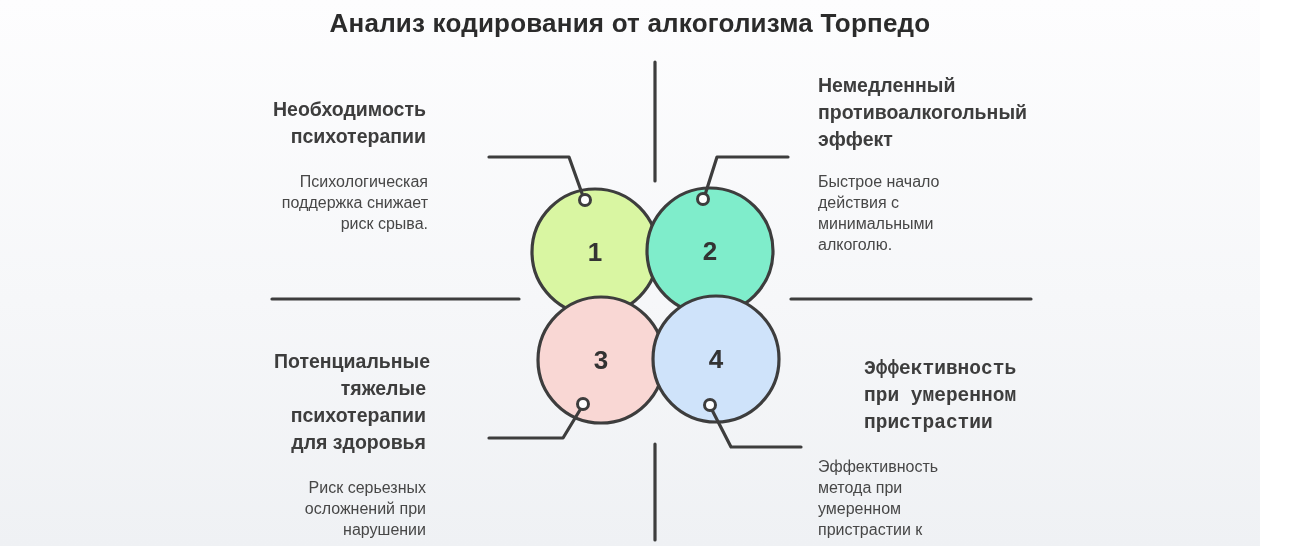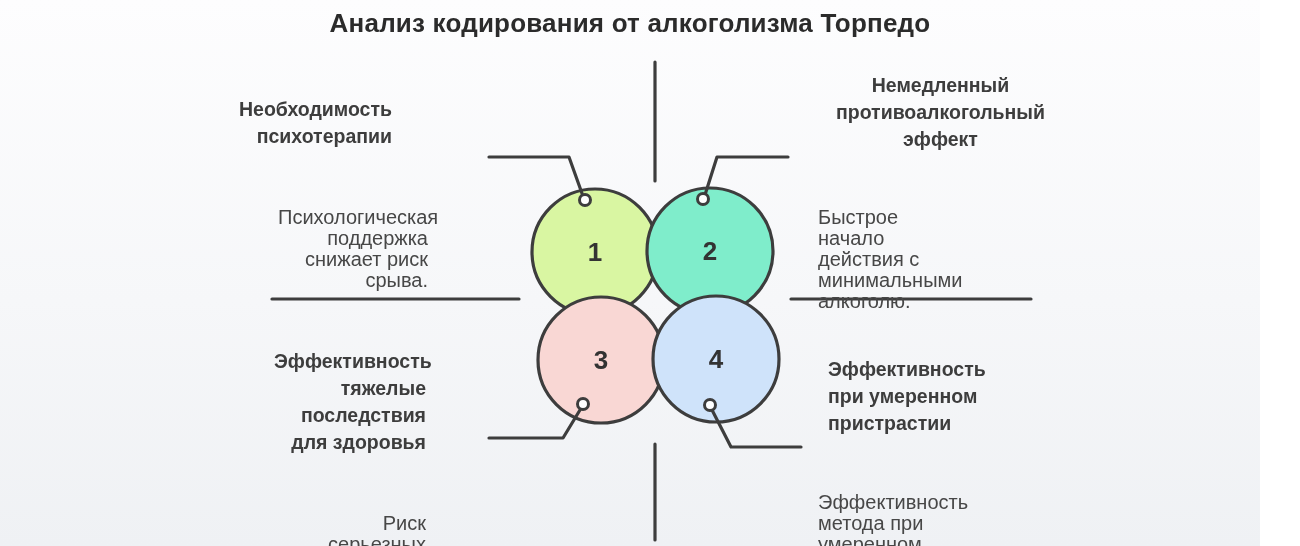--- a/index.html
+++ b/index.html
@@ -33,39 +33,38 @@
   }
   .heading {
     position: absolute;
     font-size: 19.5px;
     font-weight: 700;
     color: #3d3d3d;
     line-height: 27px;
   }
   .desc {
     position: absolute;
-    font-size: 20px;
+    font-size: 16px;
     font-weight: 400;
     color: #474747;
     line-height: 21px;
-    margin-top: 36px;
   }
   .align-right { text-align: right; }
   .align-left  { text-align: left; }
 
-  .heading-tl { top: 96px;  right: 868px; width: 220px; }
+  .heading-tl { top: 96px;  right: 834px; width: 220px; }
   .desc-tl    { top: 171px; right: 832px; width: 150px; }
 
-  .heading-tr { top: 72px;  left: 818px; width: 245px; text-align: center; }
+  .heading-tr { top: 72px;  left: 818px; width: 245px; }
   .desc-tr    { top: 171px; left: 818px; width: 150px; }
 
   .heading-bl { top: 348px; right: 834px; width: 152px; }
   .desc-bl    { top: 477px; right: 834px; width: 142px; }
 
-  .heading-br { top: 356px; left: 828px; width: 168px; }
+  .heading-br { top: 356px; left: 864px; width: 168px; font-family: Liberation Mono, monospace; }
   .desc-br    { top: 456px; left: 818px; width: 158px; }
 
   .sline {
     stroke: #3d3d3d;
     stroke-width: 3.2;
     fill: none;
     stroke-linecap: round;
     stroke-linejoin: round;
   }
   .bubble {
@@ -119,19 +118,19 @@
     <text class="num" x="601" y="369">3</text>
     <text class="num" x="716" y="368">4</text>
   </svg>
 
   <div class="heading heading-tl align-right">Необходимость психотерапии</div>
   <div class="desc desc-tl align-right">Психологическая поддержка снижает риск срыва.</div>
 
   <div class="heading heading-tr align-left">Немедленный противоалкогольный эффект</div>
   <div class="desc desc-tr align-left">Быстрое начало действия с минимальными алкоголю.</div>
 
-  <div class="heading heading-bl align-right">Эффективность тяжелые последствия для здоровья</div>
+  <div class="heading heading-bl align-right">Потенциальные тяжелые психотерапии для здоровья</div>
   <div class="desc desc-bl align-right">Риск серьезных осложнений при нарушении начало.</div>
 
   <div class="heading heading-br align-left">Эффективность при умеренном пристрастии</div>
   <div class="desc desc-br align-left">Эффективность метода при умеренном пристрастии к серьезных.</div>
 
 </div>
 
 </body></html>

